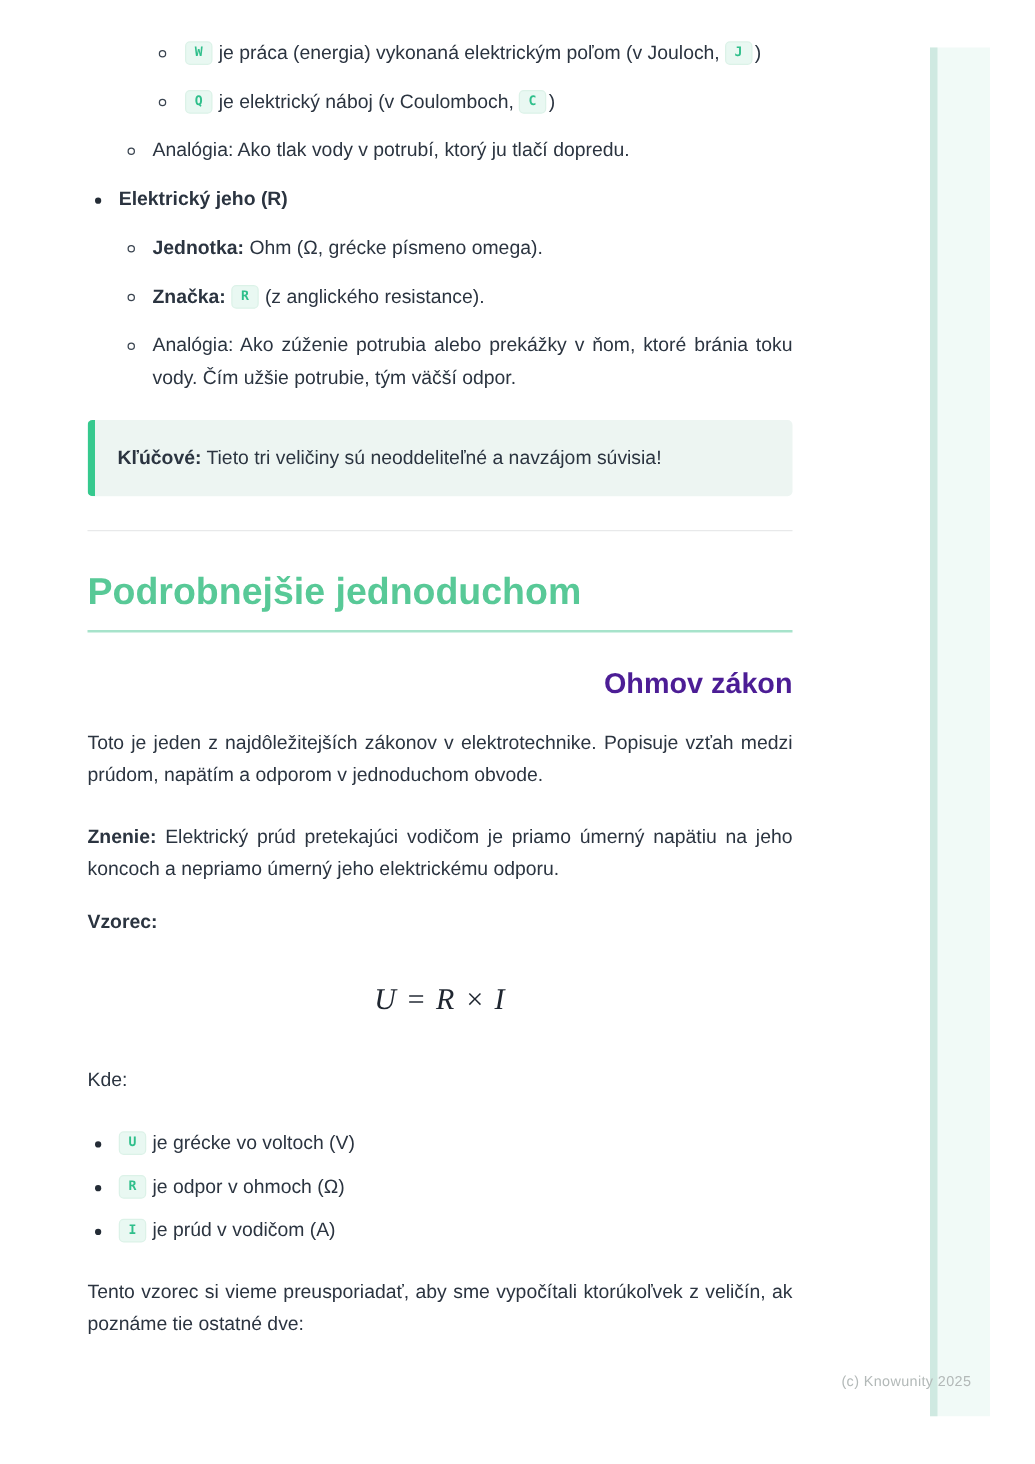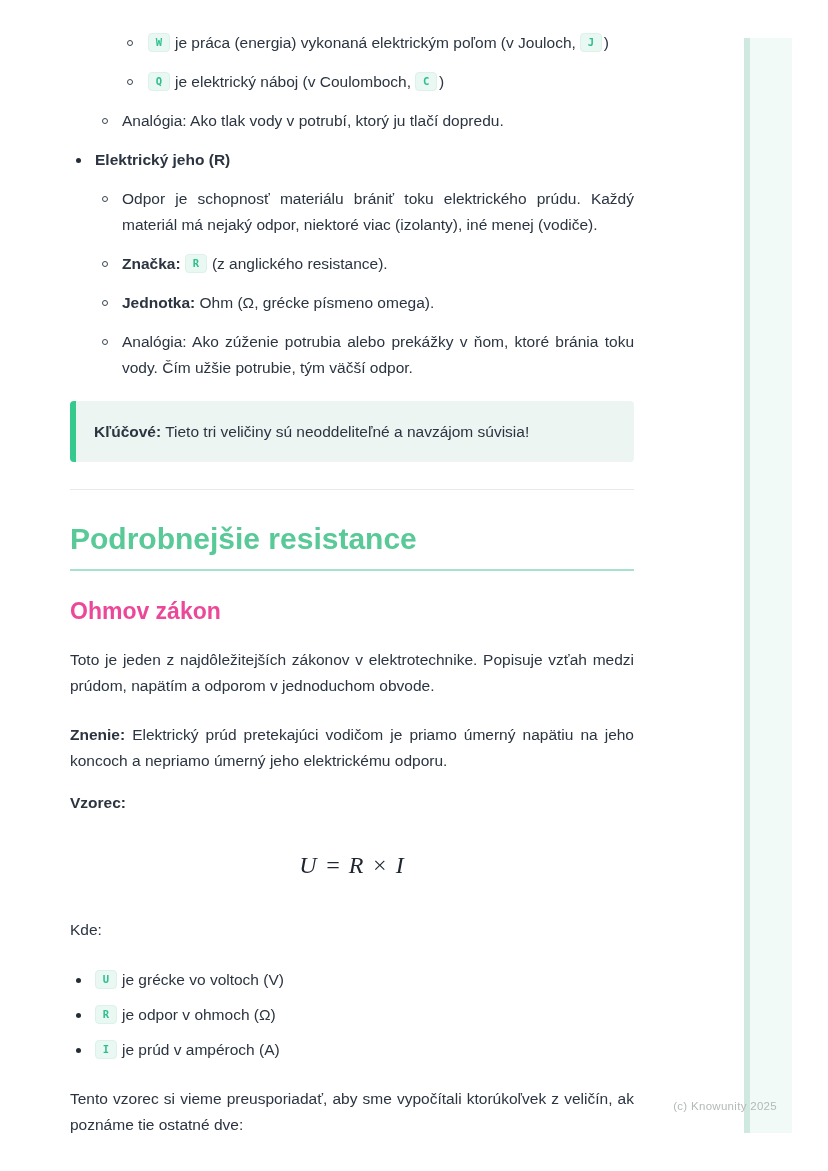--- a/index.html
+++ b/index.html
@@ -37,21 +37,21 @@
   .badge.tail { margin:0 2px 0 4px; }
 
   
   .callout { margin-top:20px; background:#edf5f2; border-left:6px solid #36c98e;
              border-radius:4px; padding:18px 7px 17px 18px; }
 
   .divider { border:none; border-top:1px solid #e8e9ea; margin-top:27px; }
 
   h1.section { margin-top:32px; font-size:30px; line-height:34px; font-weight:700;
                color:#58c997; padding-bottom:13px; border-bottom:2px solid #a7e3cb; }
-  h2.section { margin-top:27px; font-size:23px; line-height:26px; font-weight:700; color:#ec4899; }
+  h2.section { margin-top:27px; font-size:23px; line-height:26px; font-weight:700; color:#4c1d95;text-align:right; }
 
   .para { margin-top:23px; }
   .para.tight { margin-top:16px; }
 
   .formula-wrap { margin:36px 0; text-align:center; }
   .formula { font-family:"Liberation Serif", serif; font-style:italic;
              font-size:24px; color:#1f2630; letter-spacing:1px; }
 
   .vars { margin-top:24px; }
   .vars .li { margin-bottom:9px; }
@@ -80,48 +80,44 @@
     <div class="li l2">
       <span class="marker"></span>
       <span class="ital">Analógia:</span><span> Ako tlak vody v potrubí, ktorý ju tlačí dopredu.</span>
     </div>
 
     <div class="li l1">
       <span class="marker"></span>
       <span class="bold">Elektrický jeho (R)</span>
     </div>
 
-    <div class="li l2 just">
+
+    <div class="li l2">
       <span class="marker"></span>
-      <span>Odpor je </span><span class="ital">schopnosť materiálu brániť toku elektrického prúdu</span><span>. Každý materiál má nejaký odpor, niektoré viac (izolanty), iné menej (vodiče).</span>
+      <span class="bold">Jednotka:</span><span> Ohm (Ω, grécke písmeno omega).</span>
     </div>
 
     <div class="li l2">
       <span class="marker"></span>
       <span class="bold">Značka:</span>
       <span class="badge">R</span><span>(z anglického </span><span class="ital">resistance</span><span>).</span>
-    </div>
-
-    <div class="li l2">
-      <span class="marker"></span>
-      <span class="bold">Jednotka:</span><span> Ohm (Ω, grécke písmeno omega).</span>
     </div>
 
     <div class="li l2 just">
       <span class="marker"></span>
       <span class="ital">Analógia:</span><span> Ako zúženie potrubia alebo prekážky v ňom, ktoré bránia toku vody. Čím užšie potrubie, tým väčší odpor.</span>
     </div>
 
     <div class="callout">
       <span class="bold">Kľúčové:</span><span> Tieto tri veličiny sú neoddeliteľné a navzájom súvisia!</span>
     </div>
 
     <hr class="divider">
 
-    <h1 class="section">Podrobnejšie resistance</h1>
+    <h1 class="section">Podrobnejšie jednoduchom</h1>
     <h2 class="section">Ohmov zákon</h2>
 
     <p class="para just">Toto je jeden z najdôležitejších zákonov v elektrotechnike. Popisuje vzťah medzi prúdom, napätím a odporom v jednoduchom obvode.</p>
 
     <p class="para just">
       <span class="bold">Znenie:</span><span class="ital"> Elektrický prúd pretekajúci vodičom je priamo úmerný napätiu na jeho koncoch a nepriamo úmerný jeho elektrickému odporu.</span>
     </p>
 
     <p class="para tight bold">Vzorec:</p>
 
@@ -135,21 +131,21 @@
       <div class="li l1">
         <span class="marker"></span>
         <span class="badge">U</span><span>je grécke vo voltoch (V)</span>
       </div>
       <div class="li l1">
         <span class="marker"></span>
         <span class="badge">R</span><span>je odpor v ohmoch (Ω)</span>
       </div>
       <div class="li l1">
         <span class="marker"></span>
-        <span class="badge">I</span><span>je prúd v ampéroch (A)</span>
+        <span class="badge">I</span><span>je prúd v vodičom (A)</span>
       </div>
     </div>
 
     <p class="para just">Tento vzorec si vieme preusporiadať, aby sme vypočítali ktorúkoľvek z veličín, ak poznáme tie ostatné dve:</p>
 
   </div>
 
   <div class="footer">(c) Knowunity 2025</div>
 
 </div>

